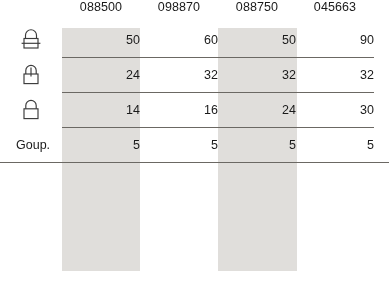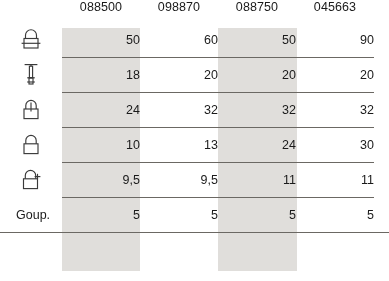--- a/index.html
+++ b/index.html
@@ -138,39 +138,20 @@
           </div>
         </td>
         <td>50</td>
         <td>60</td>
         <td>50</td>
         <td>90</td>
         <td class="cell-pad"></td>
       </tr>
 
 
-      <tr>
-        <td class="cell-icon">
-          <div class="icon-box">
-            <svg width="30" height="30" viewBox="0 0 30 30" fill="none" stroke="#3a3a3a" stroke-width="1.15">
-              <path d="M8.6 4.6 H21.4"></path>
-              <path d="M15 4.6 V6.2"></path>
-              <rect x="13.4" y="6.2" width="3.2" height="11.6"></rect>
-              <path d="M11.2 17.8 H18.8"></path>
-              <rect x="13.0" y="17.8" width="4.0" height="6.2"></rect>
-              <path d="M11.2 22.0 H18.8"></path>
-            </svg>
-          </div>
-        </td>
-        <td>18</td>
-        <td>20</td>
-        <td>20</td>
-        <td>20</td>
-        <td class="cell-pad"></td>
-      </tr>
 
       <tr>
         <td class="cell-icon">
           <div class="icon-box">
             <svg width="30" height="30" viewBox="0 0 30 30" fill="none" stroke="#3a3a3a" stroke-width="1.15">
               <path d="M9.8 14.0 V10.6 A5.2 5.2 0 0 1 20.2 10.6 V14.0"></path>
               <rect x="8" y="14.0" width="14" height="9.6"></rect>
               <path d="M15 7.4 V16.4"></path>
             </svg>
           </div>
@@ -184,44 +165,27 @@
 
       <tr>
         <td class="cell-icon">
           <div class="icon-box">
             <svg width="30" height="30" viewBox="0 0 30 30" fill="none" stroke="#3a3a3a" stroke-width="1.15">
               <path d="M9.8 13.8 V10.6 A5.2 5.2 0 0 1 20.2 10.6 V13.8"></path>
               <rect x="8" y="13.8" width="14" height="9.8"></rect>
             </svg>
           </div>
         </td>
-        <td>10</td>
-        <td>13</td>
+        <td>14</td>
+        <td>16</td>
         <td>24</td>
         <td>30</td>
         <td class="cell-pad"></td>
       </tr>
 
-      <tr>
-        <td class="cell-icon">
-          <div class="icon-box">
-            <svg width="30" height="30" viewBox="0 0 30 30" fill="none" stroke="#3a3a3a" stroke-width="1.15">
-              <path d="M9.3 13.8 V10.6 A5.2 5.2 0 0 1 19.7 10.6 V13.8"></path>
-              <rect x="7.5" y="13.8" width="14" height="9.8"></rect>
-              <path d="M18.6 11.6 H24.4"></path>
-              <path d="M21.5 8.8 V14.4"></path>
-            </svg>
-          </div>
-        </td>
-        <td>9,5</td>
-        <td>9,5</td>
-        <td>11</td>
-        <td>11</td>
-        <td class="cell-pad"></td>
-      </tr>
 
       <tr>
         <td class="cell-icon">
           <span class="row-label">Goup.</span>
         </td>
         <td>5</td>
         <td>5</td>
         <td>5</td>
         <td>5</td>
         <td class="cell-pad"></td>

